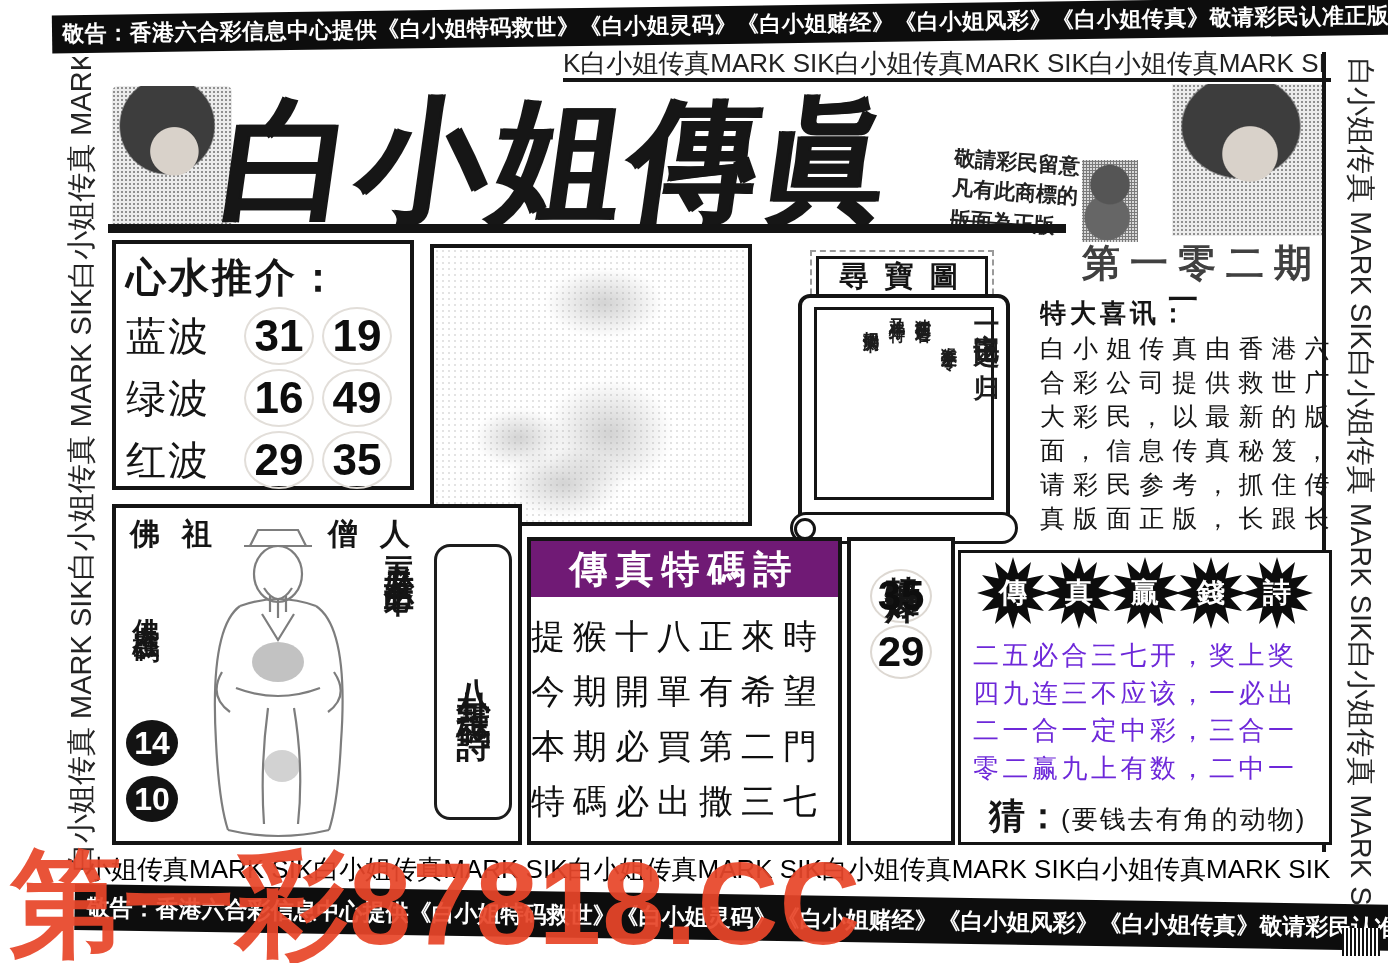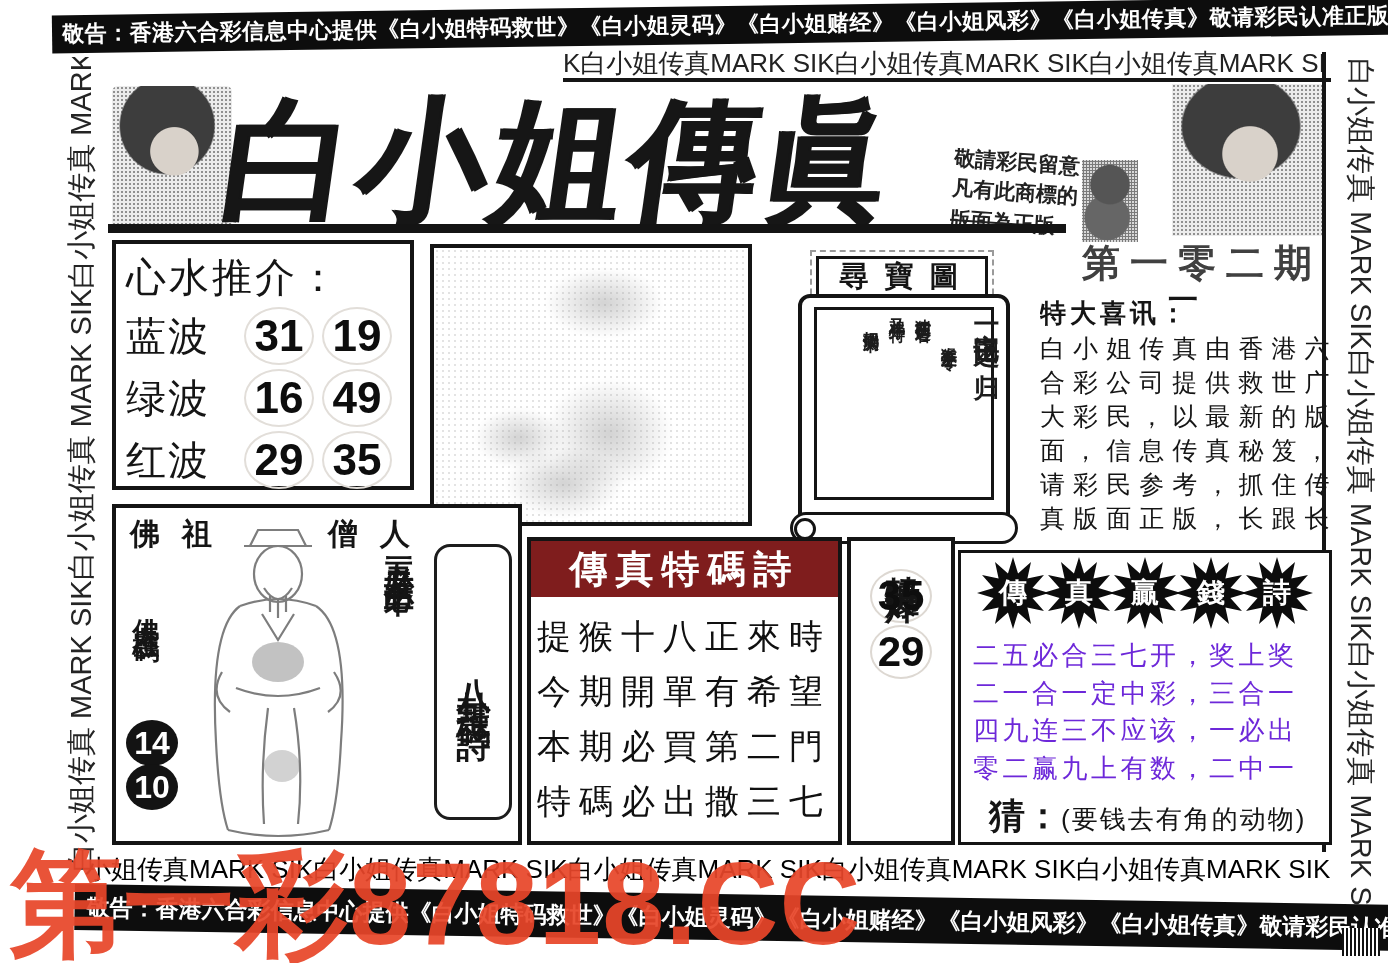--- a/index.html
+++ b/index.html
@@ -72,21 +72,21 @@
     background-size:100% 100%,100% 100%,3px 3px; }
   .title-underline { position:absolute; left:108px; top:224px; width:958px; height:9px; background:#141414; }
   .issue { position:absolute; left:1082px; top:238px; font-size:38px; letter-spacing:10px;
     font-family:"Liberation Serif", serif; font-weight:bold; color:#404040; white-space:nowrap; }
   .issue-dash { position:absolute; left:1168px; top:280px; font-size:30px; font-weight:bold; }
 
   
   .box { position:absolute; border:4px solid #141414; background:#fff; }
 
   .heart-box { left:112px; top:240px; width:302px; height:250px; padding:6px 10px; }
-  .heart-title { font-size:40px; font-weight:normal; letter-spacing:3px; }
+  .heart-title { font-size:40px; font-weight:bold; letter-spacing:3px; }
   .heart-row { display:flex; align-items:center; height:62px; }
   .heart-label { font-size:40px; letter-spacing:2px; width:110px; }
   .fnum {
     display:inline-flex; align-items:center; justify-content:center;
     width:70px; height:58px; border:2px solid #e2ded9; border-radius:50%;
     margin-left:8px; font-size:44px; font-weight:bold; color:#0d0d0d;
   }
 
   .flower-box { left:430px; top:244px; width:322px; height:282px; }
   .flower-box .speckle { position:absolute; inset:0;
@@ -120,34 +120,34 @@
   .buddha-box { left:112px; top:504px; width:410px; height:341px; }
   .buddha-label-tl { position:absolute; left:14px; top:6px; font-size:30px; font-weight:bold; letter-spacing:22px;
     font-family:"Liberation Serif", serif; }
   .buddha-label-tr { position:absolute; left:212px; top:6px; font-size:30px; font-weight:bold; letter-spacing:22px;
     font-family:"Liberation Serif", serif; }
   .buddha-left-vert { position:absolute; left:12px; top:88px; writing-mode:vertical-rl;
     font-size:27px; font-weight:bold; letter-spacing:6px; font-family:"Liberation Serif", serif; }
   .ball { position:absolute; left:10px; width:52px; height:46px; border-radius:50%;
     background:#131313; color:#fff; display:flex; align-items:center; justify-content:center;
     font-size:32px; font-weight:bold; }
-  .ball14 { top:212px; } .ball10 { top:256px; }
+  .ball14 { top:212px; } .ball10 { top:268px; }
   .figure-wrap { position:absolute; left:62px; top:14px; width:200px; height:316px; }
   .buddha-right-vert { position:absolute; left:262px; top:26px; writing-mode:vertical-rl;
     font-size:30px; font-weight:bold; letter-spacing:4px; }
   .bagua-box { position:absolute; left:318px; top:36px; width:78px; height:276px;
     border:3px solid #1d1d1d; border-radius:16px;
     display:flex; align-items:center; justify-content:center; }
   .bagua-text { writing-mode:vertical-rl; font-size:34px; font-weight:900; letter-spacing:12px;
     font-family:"Liberation Serif", serif; }
 
   .fax-box { left:527px; top:537px; width:315px; height:308px; }
-  .fax-header { height:56px; background:#7f1d1d; color:#fff; display:flex; align-items:center; justify-content:center;
+  .fax-header { height:56px; background:#701a75; color:#fff; display:flex; align-items:center; justify-content:center;
     font-size:38px; font-weight:900; letter-spacing:8px; font-family:Liberation Sans, sans-serif; }
-  .fax-lines { padding:12px 6px 0 6px; }
+  .fax-lines { padding:12px 6px 0 0; }
   .fax-line { font-size:34px; letter-spacing:8px; line-height:1.62; color:#101010;
     font-family:"Liberation Serif", serif; white-space:nowrap; }
 
   .explosion-box { left:847px; top:537px; width:108px; height:308px; text-align:center; }
   .explosion-label { writing-mode:vertical-rl; font-size:35px; font-weight:900; letter-spacing:5px;
     margin:6px auto 0 auto; font-family:"Liberation Serif", serif; }
   .explosion-num {
     display:flex; align-items:center; justify-content:center;
     width:62px; height:54px; margin:2px auto 0 auto; border:2px solid #ddd8d2; border-radius:50%;
     font-size:42px; font-weight:bold; color:#0e0e0e;
@@ -305,22 +305,22 @@
         </div>
       <div class="star">
           <span>錢</span>
         </div>
       <div class="star">
           <span>詩</span>
         </div>
     </div>
     <div class="win-lines">
       <div class="win-line">二五必合三七开，奖上奖</div>
+      <div class="win-line">四九连三不应该，一必出</div>
       <div class="win-line">二一合一定中彩，三合一</div>
-      <div class="win-line">四九连三不应该，一必出</div>
       <div class="win-line">零二赢九上有数，二中一</div>
     </div>
     <div class="guess-row">
       <span class="guess-label">猜：</span>
       <span class="guess-hint">(要钱去有角的动物)</span>
     </div>
   </div>
 
   <div class="bottom-mark-row">小姐传真MARK  SIK白小姐传真MARK  SIK白小姐传真MARK  SIK白小姐传真MARK  SIK白小姐传真MARK  SIK</div>
   <div class="bottom-banner">敬告：香港六合彩信息中心提供《白小姐特码救世》《白小姐灵码》《白小姐赌经》《白小姐风彩》《白小姐传真》敬请彩民认准正版，提防假冒</div>

